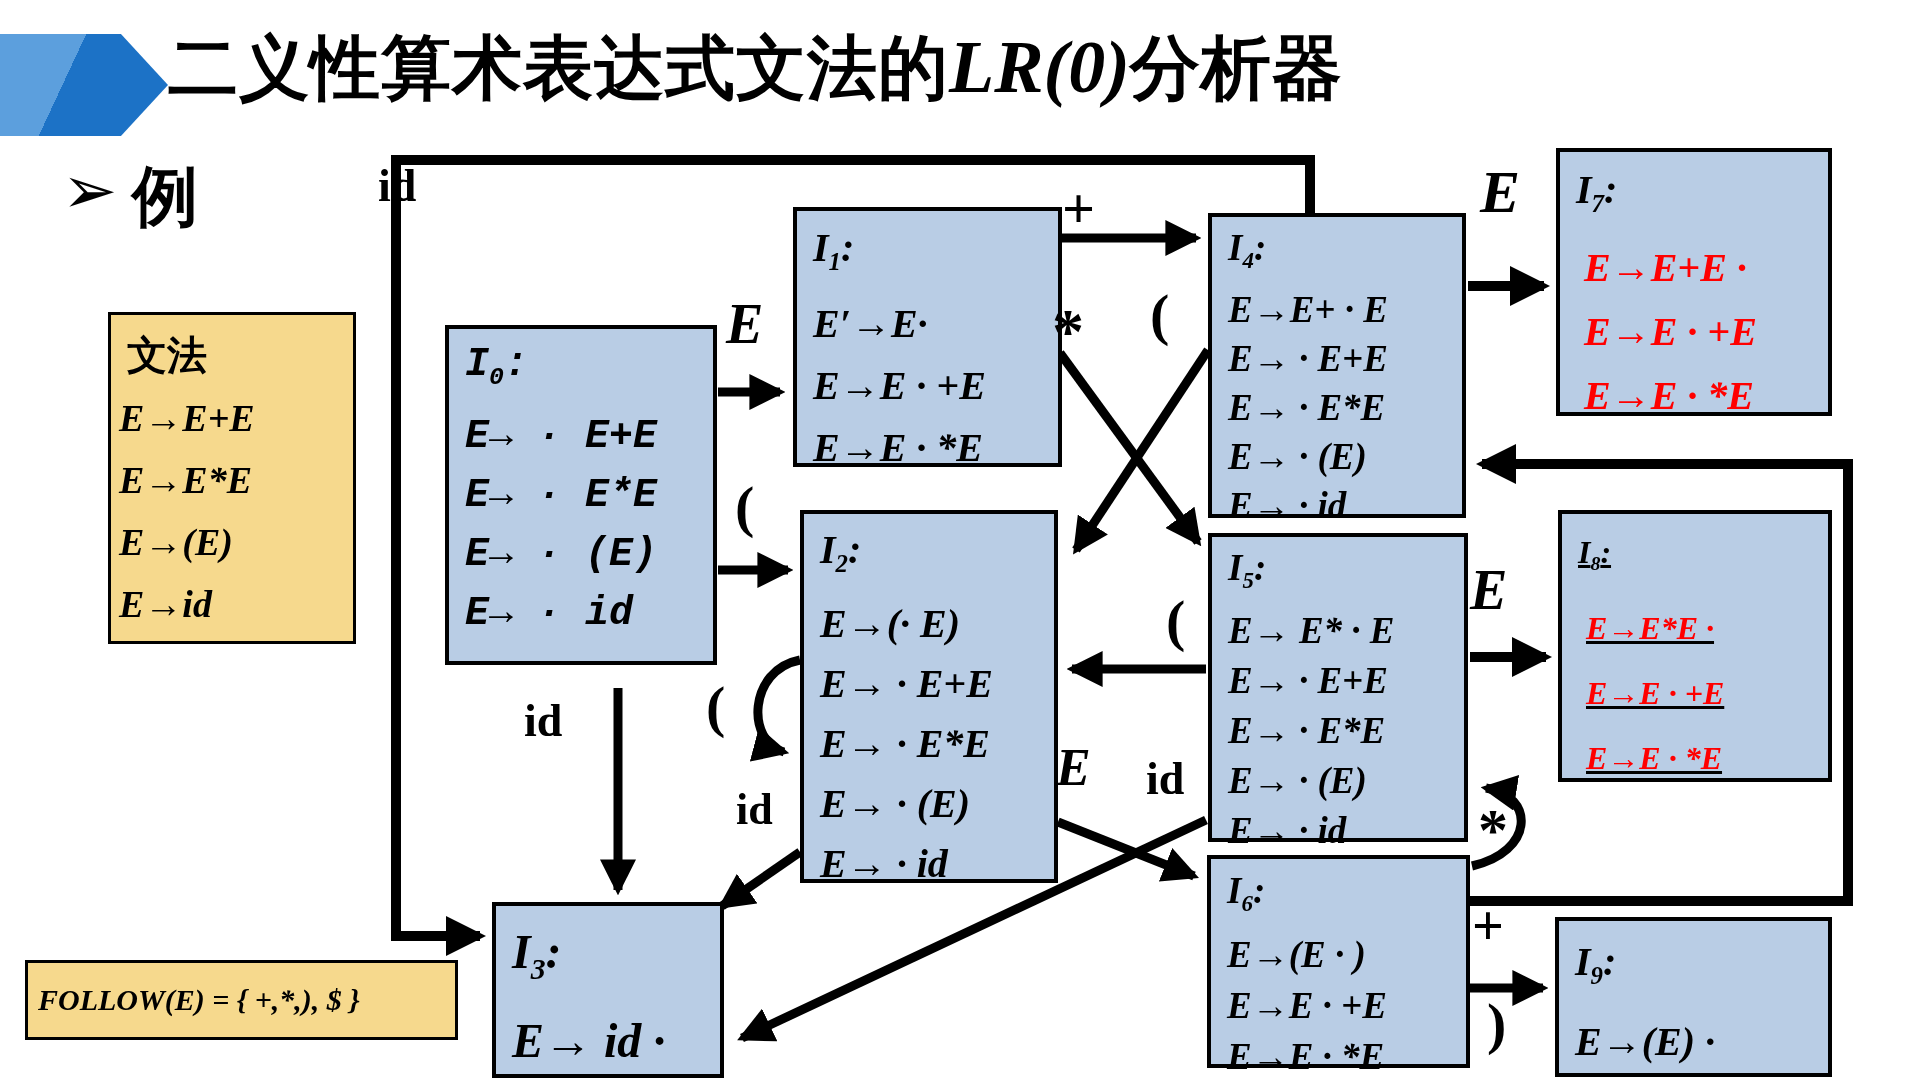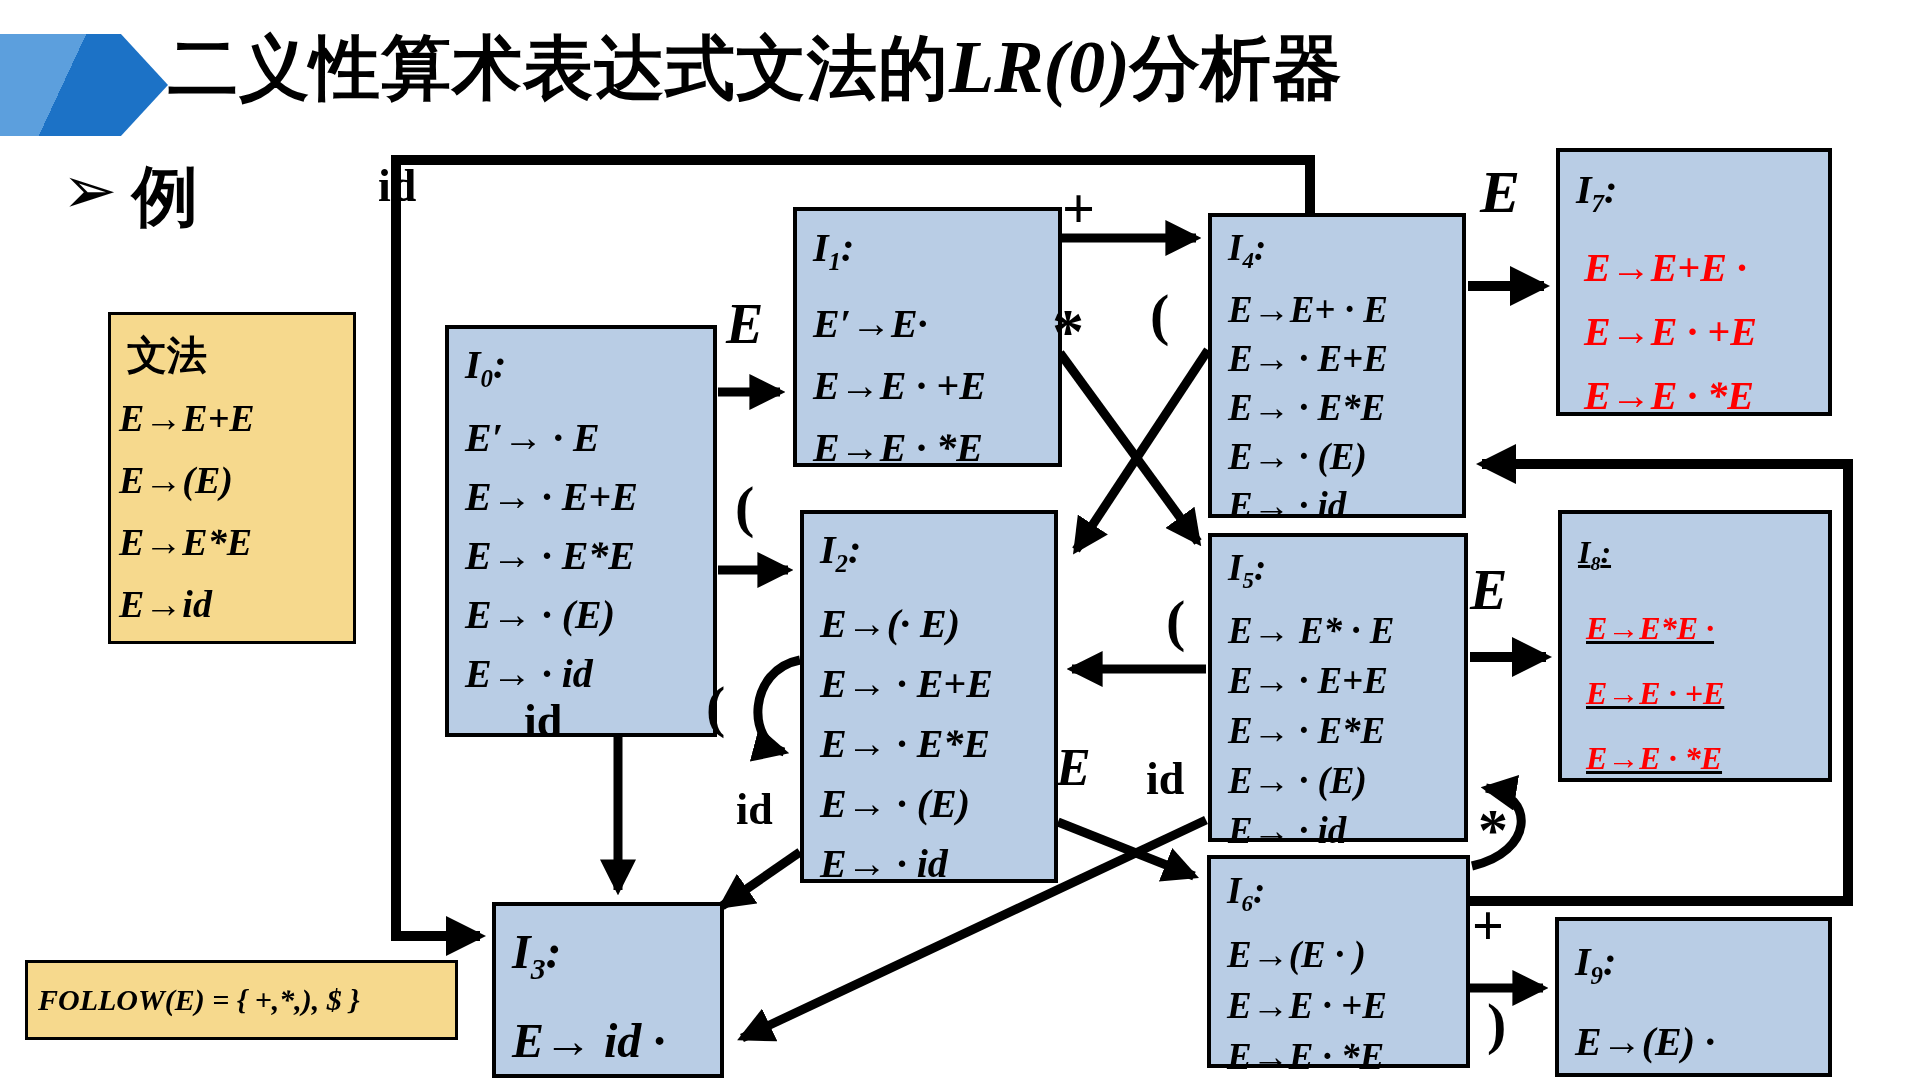--- a/index.html
+++ b/index.html
@@ -45,22 +45,22 @@
 
   <div class="chevron"></div>
   <div class="title"><span>二义性算术表达式文法的</span><span class="math">LR(0)</span><span>分析器</span></div>
 
   <div class="bullet-marker">➢</div>
   <div class="bullet-text">例</div>
 
   <div class="note grammar">
     <div class="heading">文法</div>
     <div class="ln">E→E+E</div>
+    <div class="ln">E→E*E</div>
     <div class="ln">E→(E)</div>
-    <div class="ln">E→E*E</div>
     <div class="ln">E→id</div>
   </div>
 
   <div class="note follow">
     <span>FOLLOW(E) = { +,*,), $ }</span>
   </div>
 
   <svg class="edges" width="1920" height="1080" viewBox="0 0 1920 1080">
     <defs>
       <marker id="ah" viewBox="0 0 10 10" refX="8.5" refY="5" markerWidth="4" markerHeight="4" orient="auto-start-reverse">
@@ -79,23 +79,22 @@
     <path class="w10" d="M1468,286 L1544,286" marker-end="url(#ah)"></path>
     <path d="M1206,669 L1072,669" marker-end="url(#ah)"></path>
     <path class="w10" d="M1470,657 L1546,657" marker-end="url(#ah)"></path>
     <path d="M1058,822 L1194,876" marker-end="url(#ah)"></path>
     <path d="M1206,820 L742,1038" marker-end="url(#ah)"></path>
     <path class="w10" d="M1470,901 L1848,901 L1848,464 L1482,464" marker-end="url(#ah)"></path>
     <path d="M1470,988 L1543,988" marker-end="url(#ah)"></path>
     <path d="M1472,866 C1534,852 1536,796 1486,788" marker-end="url(#ah)"></path>
   </svg>
 
-  <div class="state" style="left:445px;top:325px;width:272px;height:412px;font-size:40px;line-height:59px;">
+  <div class="state" style="left:445px;top:325px;width:272px;height:340px;font-size:40px;line-height:59px;font-family:Liberation Mono, monospace;">
     <div class="ln"><span>I</span><sub>0</sub><span>:</span></div>
-    <div class="ln">E′→ · E</div>
     <div class="ln">E→ · E+E</div>
     <div class="ln">E→ · E*E</div>
     <div class="ln">E→ · (E)</div>
     <div class="ln">E→ · id</div>
   </div>
 
   <div class="state" style="left:793px;top:207px;width:269px;height:260px;font-size:40px;line-height:62px;">
     <div class="ln"><span>I</span><sub>1</sub><span>:</span></div>
     <div class="ln">E′→E·</div>
     <div class="ln">E→E · +E</div>

